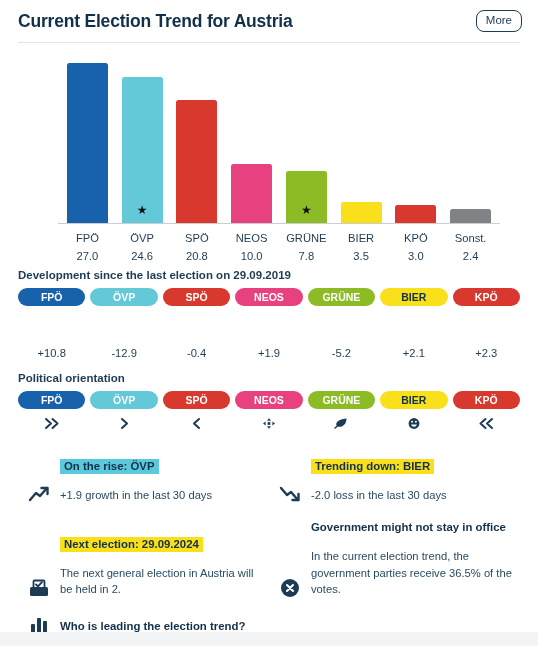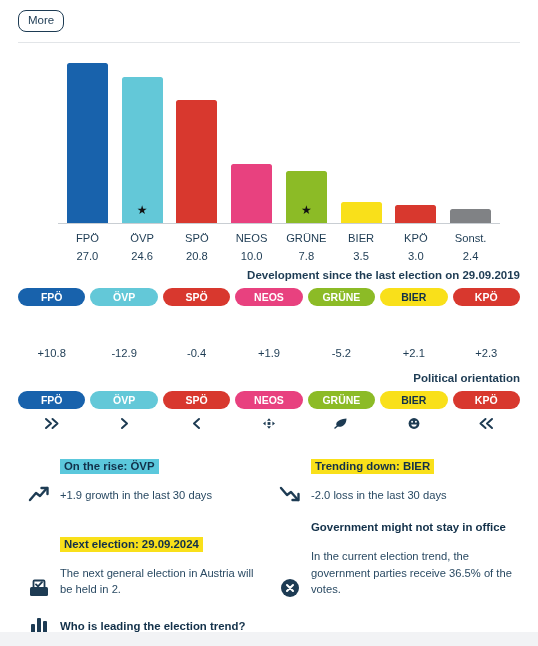--- a/index.html
+++ b/index.html
@@ -103,21 +103,21 @@
     text-align: center;
     font-size: 11.2px;
     color: #1d3b53;
     line-height: 1.65;
   }
   .xlabel .val { display: block; }
 
   
   .section { margin: 0 18px; }
   .section-title {
-    text-align: right;
+    text-align: left;
     font-size: 11.5px;
     font-weight: bold;
     color: #1d3b53;
     margin-bottom: 7px;
   }
   .pill-row {
     display: flex;
     gap: 5px;
   }
   .pill-col { flex: 1; text-align: center; }
@@ -193,20 +193,21 @@
     height: 14px;
     background: #f2f3f5;
   }
 </style>
 </head>
 <body>
 
 <div class="page">
 
   <div class="header">
+    <div class="title">Current Election Trend for Austria</div>
     <button class="more-btn">More</button>
   </div>
   <div class="header-rule"></div>
 
   <div class="chart">
     <div class="plot" id="plot">
         <div class="bar-slot">
           <div class="bar" style="height: 93.1034%; background: rgb(24, 98, 172);"></div>
         </div>
         <div class="bar-slot">

